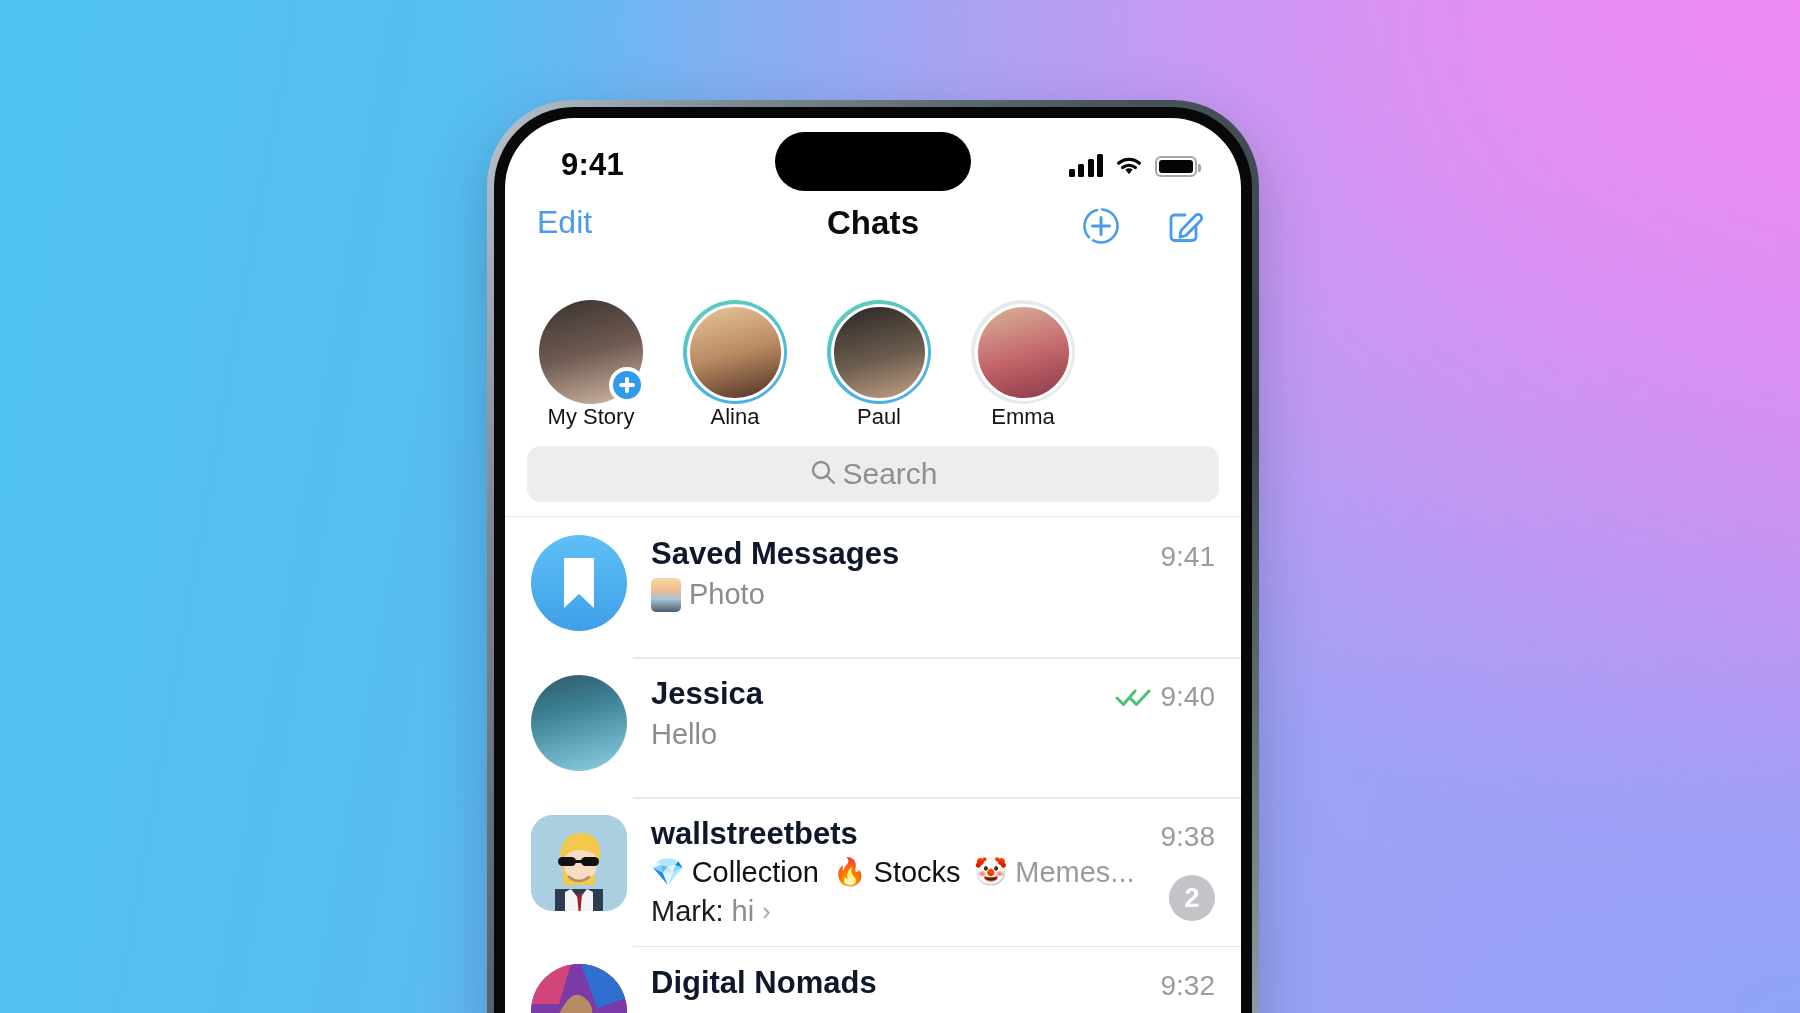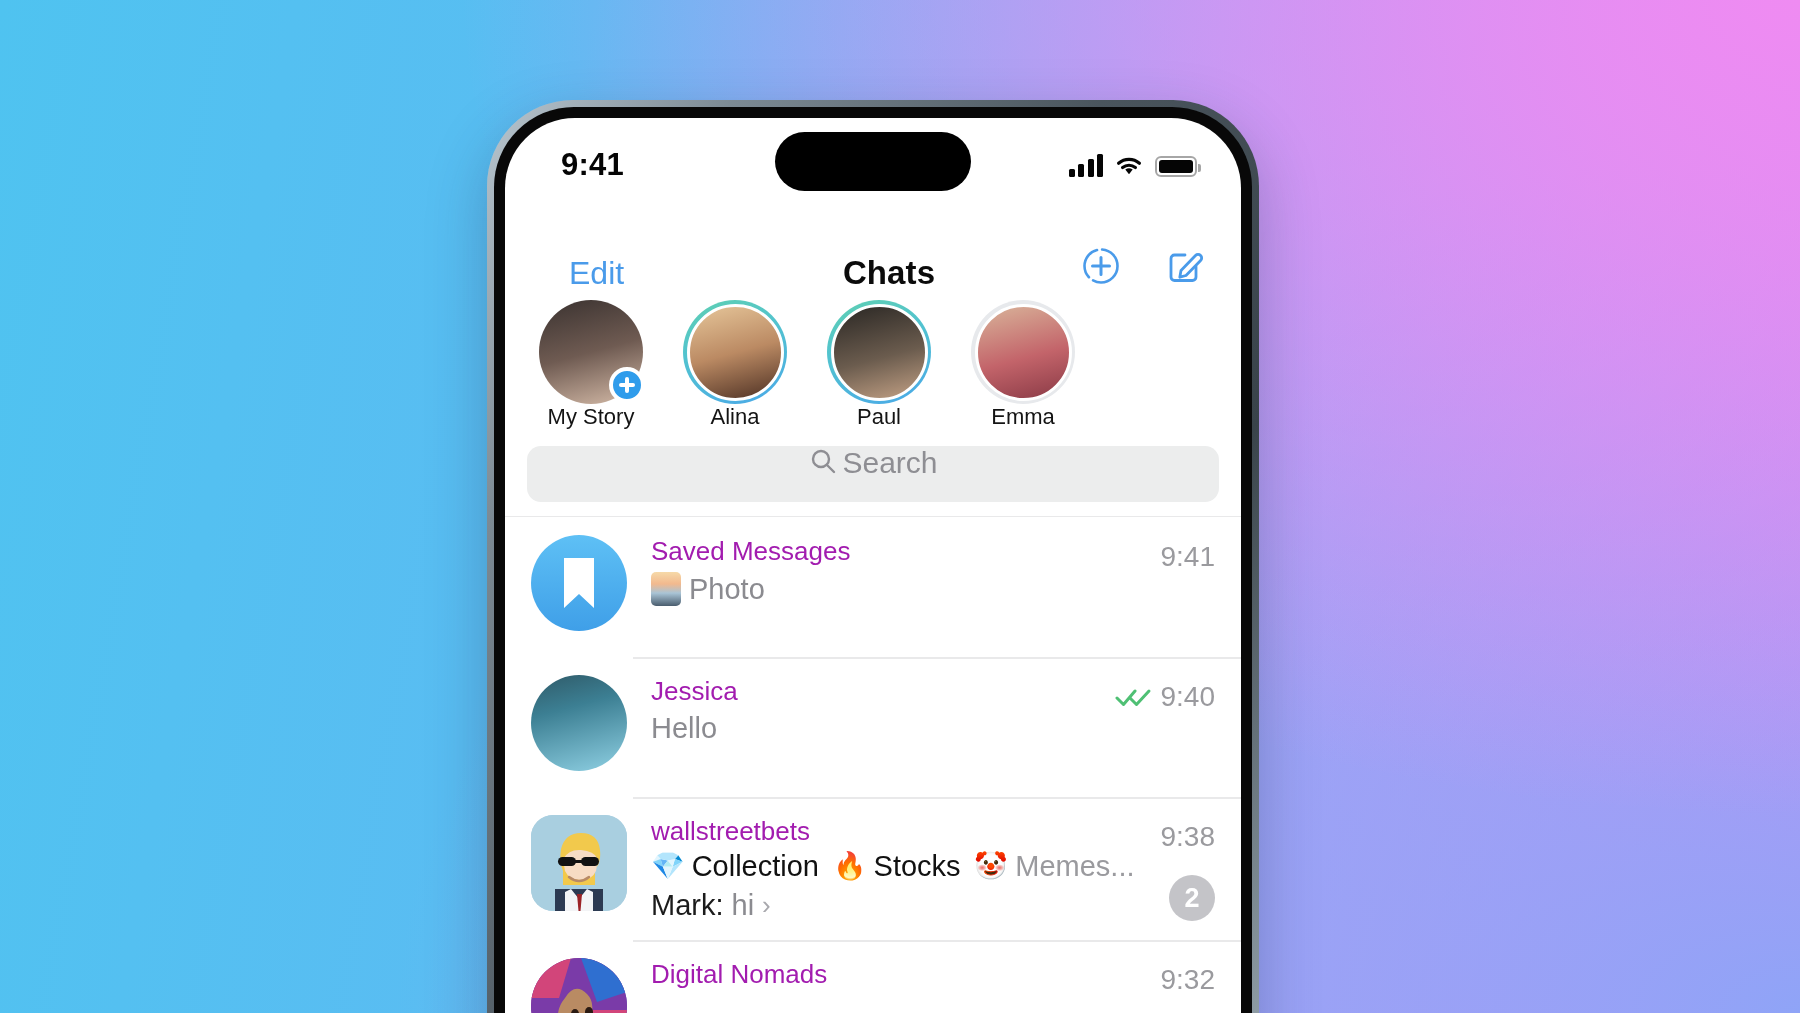--- a/index.html
+++ b/index.html
@@ -85,24 +85,23 @@
   }
   .batt::after {
     content:''; position:absolute; right:-6px; top:6px;
     width:3px; height:8px; background: rgba(0,0,0,.35); border-radius: 0 2px 2px 0;
   }
   .batt span { display:block; width:100%; height:100%; background:#050505; border-radius:3px; }
 
   
   #nav-bar {
     height: 88px;
-    display: flex; align-items: flex-end;
+    display: flex; align-items: flex-start;
     padding: 0 34px 0 32px;
     position: relative;
-    margin-left: 32px;
   }
   #nav-edit { font-size: 32px; color: #4a9bea; font-weight: 400; }
   #nav-title {
     position: absolute; left: 50%; transform: translateX(-50%);
     font-size: 33px; font-weight: 700; color: #0b0b0b; letter-spacing: .1px;
   }
   #nav-actions { margin-left: auto; display: flex; align-items: center; gap: 40px; }
 
   
   #stories {
@@ -141,21 +140,21 @@
   .add-badge::before, .add-badge::after {
     content:''; position:absolute; background:#fff; border-radius:2px;
   }
   .add-badge::before { width: 16px; height: 3.5px; }
   .add-badge::after  { width: 3.5px; height: 16px; }
 
   
   #search-wrap { padding: 2px 22px 14px; }
   #search-bar {
     height: 56px; border-radius: 14px; background: #eceded;
-    display: flex; align-items: flex-start; justify-content: center; gap: 4px;
+    display: flex; align-items: center; justify-content: center; gap: 4px;
   }
   #search-placeholder { font-size: 30px; color: #8e8e93; }
 
   
   #chat-list { border-top: 1.5px solid #e9e9ea; }
   .chat-row {
     display: flex; align-items: flex-start;
     padding: 18px 26px 18px 26px;
     position: relative;
     min-height: 140px;
@@ -165,21 +164,21 @@
     height: 1.5px; background: #e9e9ea;
   }
   .chat-av {
     width: 96px; height: 96px; flex: 0 0 96px;
     border-radius: 50%; overflow: hidden; margin-right: 24px;
     position: relative; background: #d5dade;
   }
   .chat-av.rounded-sq { border-radius: 22px; }
   .chat-main { flex: 1 1 auto; min-width: 0; padding-top: 2px; }
   .chat-title {
-    font-size: 26px; font-weight: 400; color: #a21caf;
+    font-size: 31px; font-weight: 700; color: #0f172a;
     white-space: nowrap; overflow: hidden; text-overflow: ellipsis;
     line-height: 1.12;
   }
   .chat-sub {
     font-size: 29px; color: #8b8b90; margin-top: 6px;
     white-space: nowrap; overflow: hidden;
     display: flex; align-items: center; gap: 8px;
   }
   .chat-sub .sender { color: #1b1b1b; font-weight: 400; text-align: center; }
   .topics { display: flex; align-items: center; gap: 14px; margin-top: 4px; font-size: 29px; }

